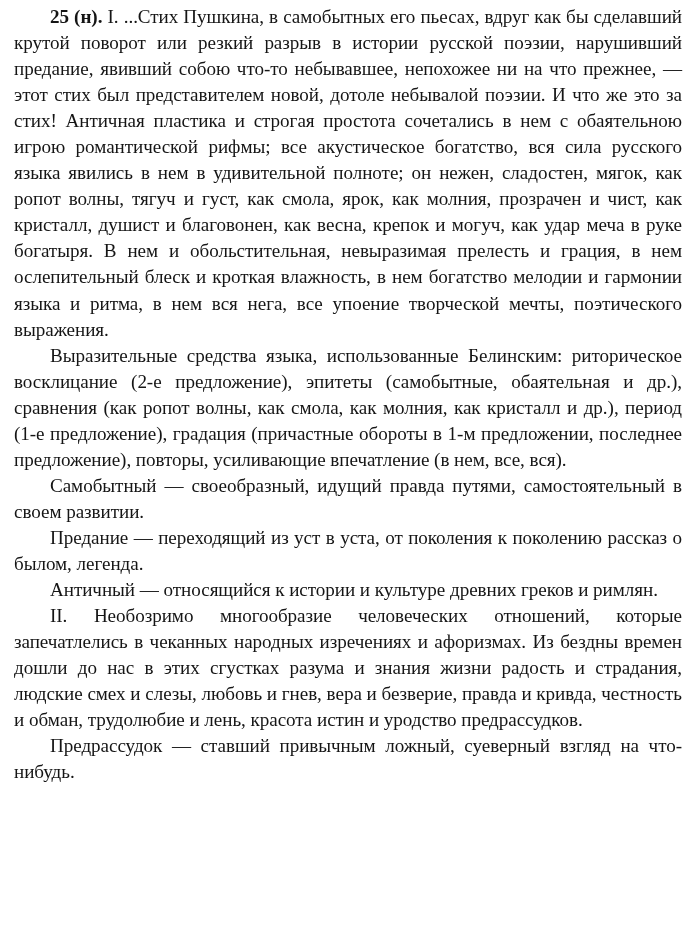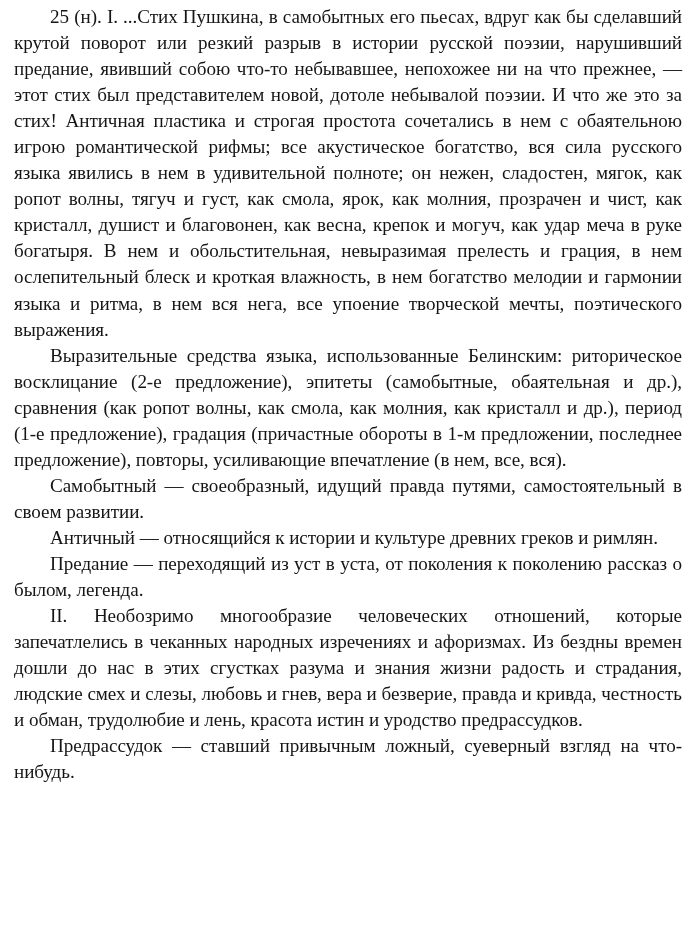--- a/index.html
+++ b/index.html
@@ -32,42 +32,42 @@
     word-spacing: 0px;
     -webkit-font-smoothing: none;
   }
   p {
     margin: 0;
     text-indent: 36px;
     text-align: justify;
   }
   
   .num {
-    font-weight: normal;
+    font-weight: bold;
   }
   .roman {
     font-weight: normal;
   }
 </style>
 </head>
 <body>
 
 <div class="page">
   <div class="body-text">
 
     <p><span class="num">25 (н).</span> <span class="roman">I.</span><span> ...Стих Пушкина, в самобытных его пьесах, вдруг как бы сделавший крутой поворот или резкий разрыв в истории русской поэзии, нарушивший предание, явивший собою что-то небывавшее, непохожее ни на что прежнее, — этот стих был представителем новой, дотоле небывалой поэзии. И что же это за стих! Античная пластика и строгая простота сочетались в нем с обаятельною игрою романтической рифмы; все акустическое богатство, вся сила русского языка явились в нем в удивительной полноте; он нежен, сладостен, мягок, как ропот волны, тягуч и густ, как смола, ярок, как молния, прозрачен и чист, как кристалл, душист и благовонен, как весна, крепок и могуч, как удар меча в руке богатыря. В нем и обольстительная, невыразимая прелесть и грация, в нем ослепительный блеск и кроткая влажность, в нем богатство мелодии и гармонии языка и ритма, в нем вся нега, все упоение творческой мечты, поэтического выражения.</span></p>
 
     <p>Выразительные средства языка, использованные Белинским: риторическое восклицание (2-е предложение), эпитеты (самобытные, обаятельная и др.), сравнения (как ропот волны, как смола, как молния, как кристалл и др.), период (1-е предложение), градация (причастные обороты в 1-м предложении, последнее предложение), повторы, усиливающие впечатление (в нем, все, вся).</p>
 
 
     <p>Самобытный — своеобразный, идущий правда путями, самостоятельный в своем развитии.</p>
 
+    <p>Предание — переходящий из уст в уста, от поколения к поколению рассказ о былом, легенда.</p>
+
     <p>Античный — относящийся к истории и культуре древних греков и римлян.</p>
-
-    <p>Предание — переходящий из уст в уста, от поколения к поколению рассказ о былом, легенда.</p>
 
 
 
     <p><span class="roman">II.</span><span> Необозримо многообразие человеческих отношений, которые запечатлелись в чеканных народных изречениях и афоризмах. Из бездны времен дошли до нас в этих сгустках разума и знания жизни радость и страдания, людские смех и слезы, любовь и гнев, вера и безверие, правда и кривда, честность и обман, трудолюбие и лень, красота истин и уродство предрассудков.</span></p>
 
 
     <p>Предрассудок — ставший привычным ложный, суеверный взгляд на что-нибудь.</p>
 
   </div>
 </div>

